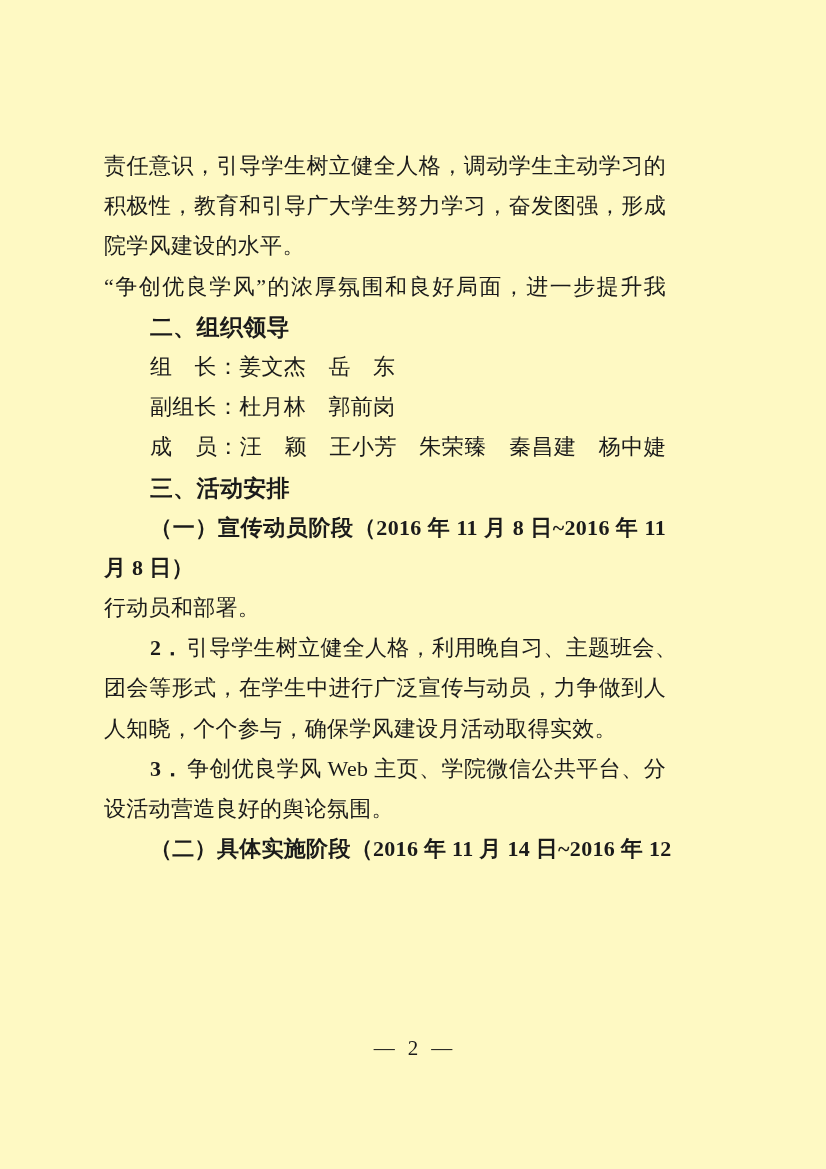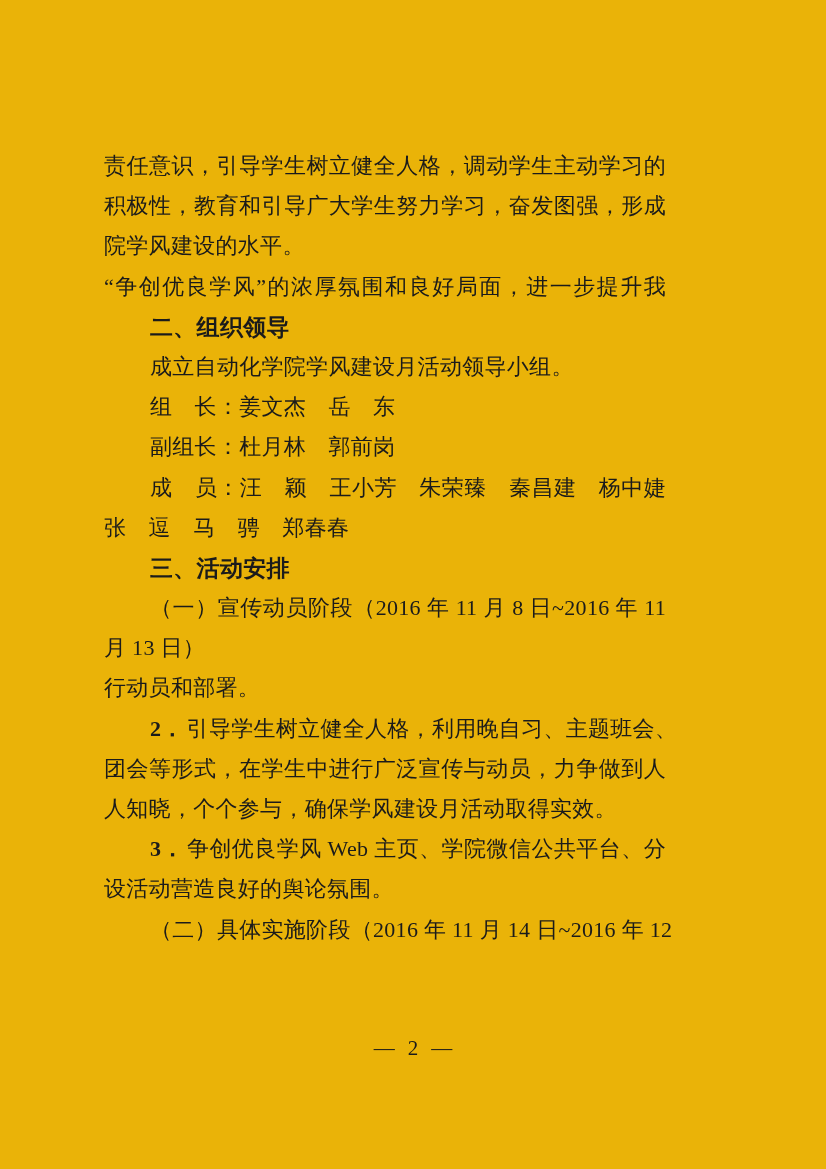--- a/index.html
+++ b/index.html
@@ -1,21 +1,21 @@
 <!DOCTYPE html>
 <html><head>
 <meta charset="utf-8">
 <style>
   html, body { margin: 0; padding: 0; background: #e8e8e8; }
   .page {
     position: relative;
     width: 826px;
     height: 1169px;
     margin: 0 auto;
-    background: #eab308;
+    background: #fef9c3;
     color: #1b1b1b;
     font-family: "Liberation Serif", "DejaVu Serif", serif;
     overflow: hidden;
   }
   .content {
     position: absolute;
     left: 104px;
     top: 146px;
     width: 562px;
   }
@@ -29,21 +29,21 @@
     letter-spacing: 0.3px;
   }
   .line.fill { text-align-last: justify; }
   .line.indent { padding-left: 46px; }
   .block-heading .line {
     font-family: "Liberation Sans", "DejaVu Sans", sans-serif;
     font-weight: bold;
     font-size: 23px;
   }
   .block-subheading .line {
-    font-weight: normal;
+    font-weight: bold;
   }
   .num {
     font-weight: bold;
     margin-right: 3px;
   }
   .footer {
     position: absolute;
     left: 0;
     top: 1036px;
     width: 100%;
@@ -62,38 +62,34 @@
       <div class="block block-paragraph">
         <div class="line fill"><span>责任意识，引导学生树立健全人格，调动学生主动学习的</span></div>
         <div class="line fill"><span>积极性，教育和引导广大学生努力学习，奋发图强，形成</span></div>
         <div class="line"><span>院学风建设的水平。</span></div>
         <div class="line fill"><span>“争创优良学风”的浓厚氛围和良好局面，进一步提升我</span></div>
       </div>
       <div class="block block-heading">
         <div class="line indent"><span>二、组织领导</span></div>
       </div>
       <div class="block block-paragraph">
-        <div class="line indent"><span>成立自动化学院学风建设月活动领导小组。</span></div>
-      </div>
-      <div class="block block-paragraph">
         <div class="line indent"><span>组　长：姜文杰　岳　东</span></div>
       </div>
       <div class="block block-paragraph">
         <div class="line indent"><span>副组长：杜月林　郭前岗</span></div>
       </div>
       <div class="block block-paragraph">
         <div class="line indent fill"><span>成　员：汪　颖　王小芳　朱荣臻　秦昌建　杨中婕</span></div>
-        <div class="line"><span>张　逗　马　骋　郑春春</span></div>
       </div>
       <div class="block block-heading">
         <div class="line indent"><span>三、活动安排</span></div>
       </div>
       <div class="block block-subheading">
         <div class="line indent fill"><span>（一）宣传动员阶段（2016 年 11 月 8 日~2016 年 11</span></div>
-        <div class="line"><span>月 13 日）</span></div>
+        <div class="line"><span>月 8 日）</span></div>
       </div>
       <div class="block block-numbered">
         <div class="line"><span>行动员和部署。</span></div>
       </div>
       <div class="block block-numbered">
         <div class="line indent fill"><span class="num">2．</span><span>引导学生树立健全人格，利用晚自习、主题班会、</span></div>
         <div class="line fill"><span>团会等形式，在学生中进行广泛宣传与动员，力争做到人</span></div>
         <div class="line"><span>人知晓，个个参与，确保学风建设月活动取得实效。</span></div>
       </div>
       <div class="block block-numbered">

